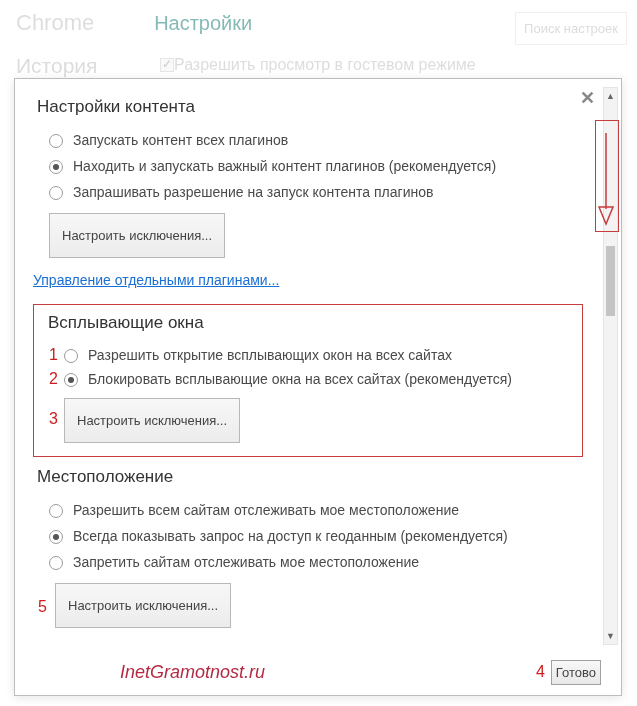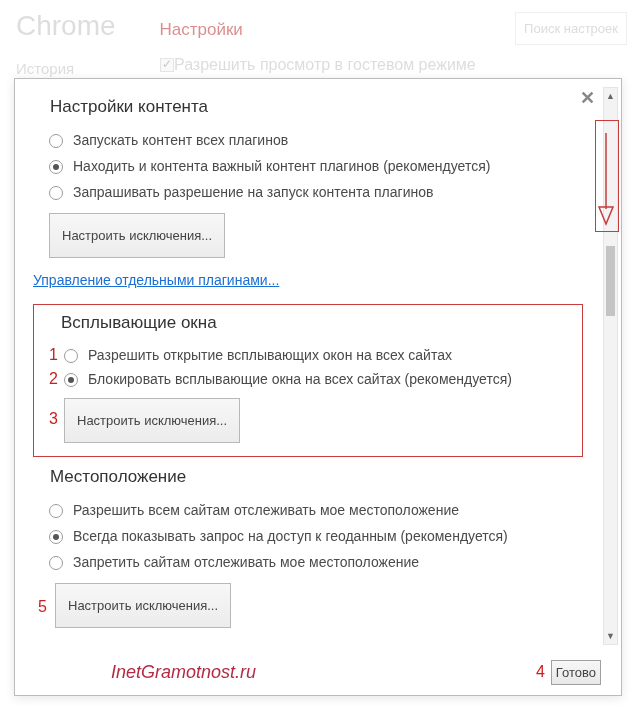--- a/index.html
+++ b/index.html
@@ -15,29 +15,29 @@
   .backdrop {
     position: absolute; inset: 0;
     background: #fff;
   }
   .bg-faded {
     position: absolute; inset: 0;
     opacity: 0.5;
     padding: 10px 16px;
   }
   .bg-chrome {
-    color: #bdbdbd; font-size: 28px; text-align: center;
-  }
-  .bg-title { color: #b91c1c; font-size: 17px; margin-left: 40px;}
+    color: #bdbdbd; font-size: 22px; text-align: center;
+  }
+  .bg-title { color: #0f766e; font-size: 20px; margin-left: 56px;}
   .bg-search {
     position:absolute; top:12px; right:10px;
     border:1px solid #e0e0e0; padding:8px 8px; color:#bbb; font-size:13px;
     background:#fff;
   }
-  .bg-history { color:#bbb; margin-top:18px; font-size:15px;}
+  .bg-history { color:#bbb; margin-top:18px; font-size:21px;}
   .bg-guest {
     position:absolute; top:56px; left:160px; color:#bbb; font-size:16px;
     display:flex; align-items:center; gap:0;
   }
   .bg-check {
     width:14px; height:14px; border:1px solid #ccc; display:inline-block;
     position:relative; background:#f5f5f5;
   }
   .bg-check::after {
     content:"✓"; color:#999; font-size:12px; position:absolute; top:-2px; left:1px;
@@ -73,21 +73,21 @@
     font-size:9px; color:#666;
   }
   .scroll-thumb {
     position:absolute; left:2px; right:2px;
     top: 158px; height: 70px;
     background:#c4c4c4;
   }
 
   h2.section-title {
     font-size: 17px; font-weight: normal; color:#333;
-    margin: 6px 0 10px 17px;
+    margin: 6px 0 10px 4px;
   }
   .radio-row {
     display:flex; align-items:flex-end;
     padding: 5px 0 5px 16px;
     font-size: 14px; color:#4a4a4a;
   }
   .radio {
     width:14px; height:14px; border-radius:50%;
     border:1px solid #9a9a9a;
     margin-right:10px;
@@ -128,21 +128,21 @@
     margin-right:2px;
   }
   .ann-row {
     display:flex; align-items:center;
     padding: 3px 0;
   }
   .ann-row .radio-row { padding:0 0 0 4px; flex:1;}
   .ann-row .btn { margin: 4px 0 0 4px;}
 
   .footer {
-    position:absolute; left:8px; right:0; bottom:0; height:46px;
+    position:absolute; left:17px; right:0; bottom:0; height:46px;
     display:flex; align-items:center;
     padding: 0 20px 0 18px;
   }
   .watermark {
     font-style: italic;
     color:#b42a44;
     font-family: "Comic Sans MS", cursive, sans-serif;
     font-size:18px;
     margin-left:70px;
   }
@@ -202,21 +202,21 @@
 
     <div class="modal-inner">
       <h2 class="section-title">Настройки контента</h2>
 
       <div class="radio-row">
         <span class="radio"></span>
         <span>Запускать контент всех плагинов</span>
       </div>
       <div class="radio-row">
         <span class="radio selected"></span>
-        <span>Находить и контента важный контент плагинов (рекомендуется)</span>
+        <span>Находить и запускать важный контент плагинов (рекомендуется)</span>
       </div>
       <div class="radio-row">
         <span class="radio"></span>
         <span>Запрашивать разрешение на запуск контента плагинов</span>
       </div>
       <button class="btn">Настроить исключения...</button>
       <div><a class="link">Управление отдельными плагинами...</a></div>
 
       <div class="popups-box">
         <h2 class="section-title">Всплывающие окна</h2>

